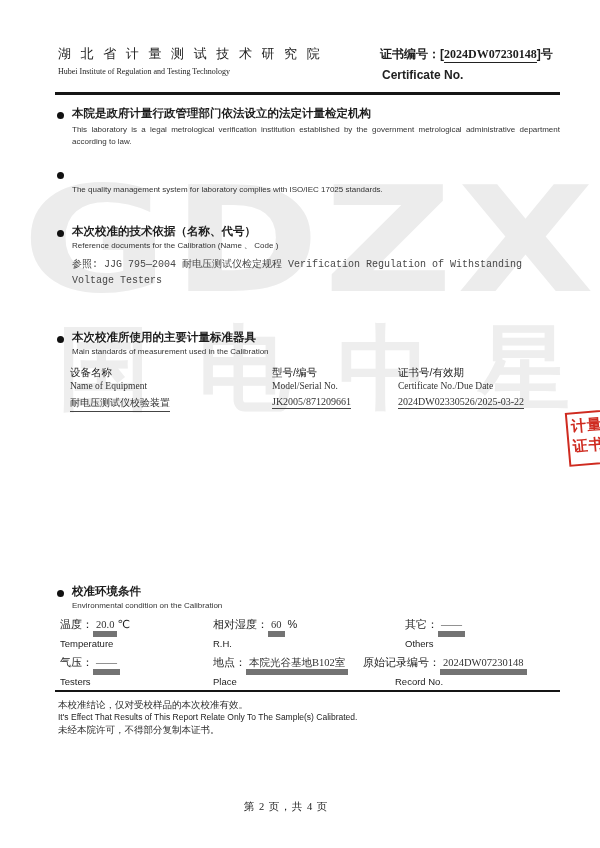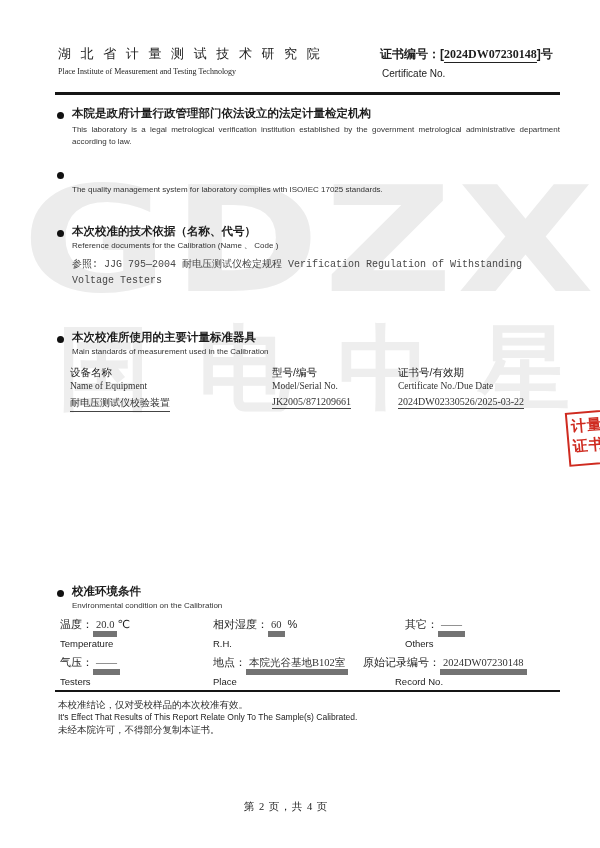--- a/index.html
+++ b/index.html
@@ -22,21 +22,21 @@
     position:absolute;left:58px;top:322px;z-index:0;
     font-weight:bold;font-size:92px;line-height:1;color:#eeeeee;
     letter-spacing:48px;white-space:nowrap;user-select:none;
   }
   .content{position:absolute;inset:0;z-index:1;}
   
   .inst-cn{font-size:13px;font-weight:normal;letter-spacing:3px;white-space:nowrap;}
   .inst-en{font-size:8px;font-family:"Liberation Serif","DejaVu Serif",serif;color:#222;}
   .certno{font-size:12px;font-weight:bold;white-space:nowrap;}
   .certno .val{font-family:"Liberation Serif","DejaVu Serif",serif;border-bottom:1px solid #222;padding-bottom:1px;}
-  .certno-en{font-size:10px;font-weight:normal;color:#222;}
+  .certno-en{font-size:12px;font-weight:bold;color:#222;}
   .rule{background:#151515;}
   
   .dot{width:7px;height:7px;border-radius:50%;background:#111;}
   .btitle{font-size:11.5px;font-weight:bold;white-space:nowrap;}
   .ben{font-size:8px;color:#333;line-height:1.55;}
   .justify{text-align:justify;}
   .refcontent{
     font-family:"Liberation Mono","DejaVu Sans Mono",monospace;
     font-size:10px;line-height:1.6;color:#474747;white-space:pre-line;width:470px;
   }
@@ -71,21 +71,21 @@
 <body>
 
 <div class="page">
 
   <div class="wm-logo">GDZX</div>
   <div class="wm-text">国电中星</div>
 
   <div class="content">
 
     <div class="abs inst-cn" style="left:58px;top:45px;">湖 北 省 计 量 测 试 技 术 研 究 院</div>
-    <div class="abs inst-en" style="left:58px;top:67px;">Place Institute of Measurement and Testing Technology</div>
+    <div class="abs inst-en" style="left:58px;top:67px;">Hubei Institute of Regulation and Testing Technology</div>
     <div class="abs certno" style="left:380px;top:46px;">
       <span>证书编号：</span><span>[</span><span class="val">2024DW07230148</span><span>]号</span>
     </div>
     <div class="abs certno-en" style="left:382px;top:68px;">Certificate No.</div>
     <div class="abs rule" style="left:55px;top:92px;width:505px;height:2.5px;"></div>
 
     <div class="abs dot" style="left:57px;top:112px;"></div>
     <div class="abs btitle" style="left:72px;top:106px;">本院是政府计量行政管理部门依法设立的法定计量检定机构</div>
     <div class="abs ben justify" style="left:72px;top:124px;width:488px;">This laboratory is a legal metrological verification institution established by the government metrological administrative department according to law.</div>
 

